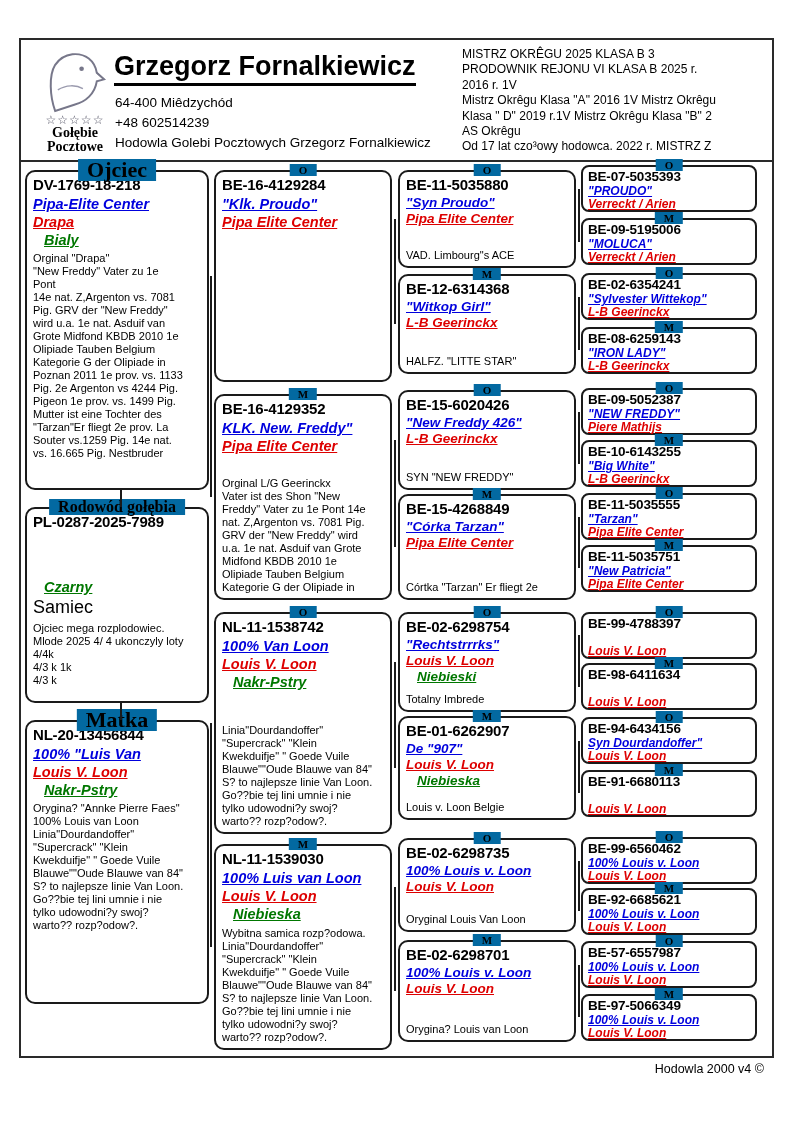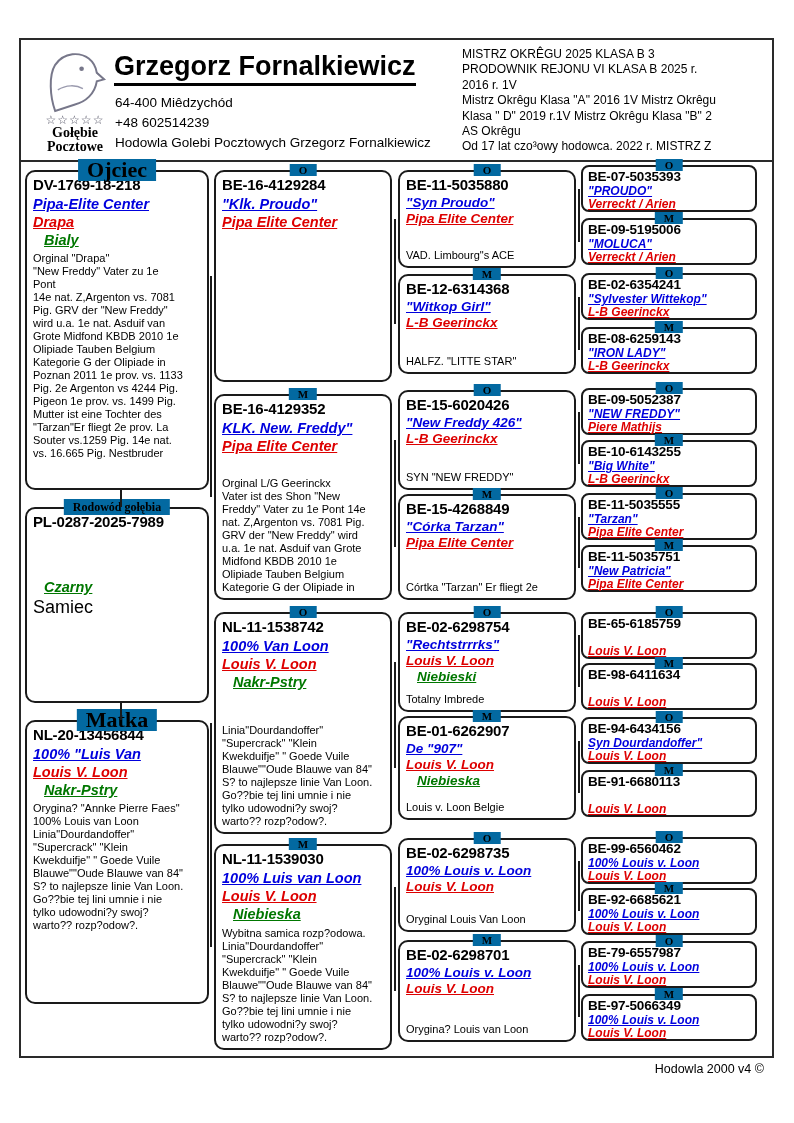--- a/index.html
+++ b/index.html
@@ -20,21 +20,21 @@
   .achv{position:absolute;right:22px;top:47px;width:310px;text-align:left;
         font-size:12px;line-height:15.4px;white-space:pre-line;}
 
   
   .pbox{position:absolute;background:#fff;border:2px solid #1a1a1a;border-radius:10px;
         padding:4px 6px;box-sizing:border-box;display:flex;flex-direction:column;}
   .legend{position:absolute;top:-8px;left:50%;transform:translateX(-50%);background:#0369a1;
           padding:0 9px;font-family:"Liberation Serif",serif;font-weight:bold;font-size:11px;
           line-height:12px;white-space:nowrap;}
   .legend.big{font-size:22px;line-height:22px;top:-13px;}
-  .legend.med{font-size:12px;line-height:16px;top:-10px;text-align:center;}
+  .legend.med{font-size:16px;line-height:16px;top:-10px;text-align:center;}
   .ring{font-size:15px;font-weight:bold;line-height:1.25;letter-spacing:-0.2px;}
   .bname,.bstrain,.bcolor{font-weight:bold;font-style:italic;text-decoration:underline;
         font-size:14.5px;line-height:1.25;}
   .bname{color:var(--name-blue,#0000dd);}
   .bstrain{color:var(--strain-red,#dd0000);}
   .bcolor{color:var(--color-green,#007700);margin-left:11px;}
   .sexline{font-size:18px;line-height:1.3;}
   .notes{font-size:11px;line-height:1.18;white-space:pre-line;margin-top:auto;}
   .notes.flow{margin-top:3px;}
   .spacer{height:46px;}
@@ -100,20 +100,25 @@
 Souter vs.1259 Pig. 14e nat.
 vs. 16.665 Pig. Nestbruder</div>
   </div>
 
   <div class="pbox" style="left:25px;top:507px;width:184px;height:196px">
     <span class="legend med">Rodowód gołębia</span>
     <div class="ring">PL-0287-2025-7989</div>
     <div class="spacer"></div>
     <div class="bcolor">Czarny</div>
     <div class="sexline">Samiec</div>
+    <div class="notes flow">Ojciec mega rozplodowiec.
+Mlode 2025 4/ 4 ukonczyly loty
+4/4k
+4/3 k 1k
+4/3 k</div>
   </div>
 
   <div class="pbox" style="left:25px;top:720px;width:184px;height:284px">
     <span class="legend big">Matka</span>
     <div class="ring">NL-20-13456844</div>
     <div class="bname">100% "Luis Van</div>
     <div class="bstrain">Louis V. Loon</div>
     <div class="bcolor">Nakr-Pstry</div>
     <div class="notes flow">Orygina? "Annke Pierre Faes"
 100% Louis van Loon
@@ -300,21 +305,21 @@
     <div class="bstrain">Pipa Elite Center</div>
   </div>
   <div class="pbox g4" style="left:581px;top:545px;width:176px;height:47px">
     <span class="legend">M</span>
     <div class="ring">BE-11-5035751</div>
     <div class="bname">"New Patricia"</div>
     <div class="bstrain">Pipa Elite Center</div>
   </div>
   <div class="pbox g4" style="left:581px;top:612px;width:176px;height:47px">
     <span class="legend">O</span>
-    <div class="ring">BE-65-6185759</div>
+    <div class="ring">BE-99-4788397</div>
     <div class="bname"></div>
     <div class="bstrain">Louis V. Loon</div>
   </div>
   <div class="pbox g4" style="left:581px;top:663px;width:176px;height:47px">
     <span class="legend">M</span>
     <div class="ring">BE-98-6411634</div>
     <div class="bname"></div>
     <div class="bstrain">Louis V. Loon</div>
   </div>
   <div class="pbox g4" style="left:581px;top:717px;width:176px;height:47px">
@@ -336,21 +341,21 @@
     <div class="bstrain">Louis V. Loon</div>
   </div>
   <div class="pbox g4" style="left:581px;top:888px;width:176px;height:47px">
     <span class="legend">M</span>
     <div class="ring">BE-92-6685621</div>
     <div class="bname">100% Louis v. Loon</div>
     <div class="bstrain">Louis V. Loon</div>
   </div>
   <div class="pbox g4" style="left:581px;top:941px;width:176px;height:47px">
     <span class="legend">O</span>
-    <div class="ring">BE-79-6557987</div>
+    <div class="ring">BE-57-6557987</div>
     <div class="bname">100% Louis v. Loon</div>
     <div class="bstrain">Louis V. Loon</div>
   </div>
   <div class="pbox g4" style="left:581px;top:994px;width:176px;height:47px">
     <span class="legend">M</span>
     <div class="ring">BE-97-5066349</div>
     <div class="bname">100% Louis v. Loon</div>
     <div class="bstrain">Louis V. Loon</div>
   </div>
 

